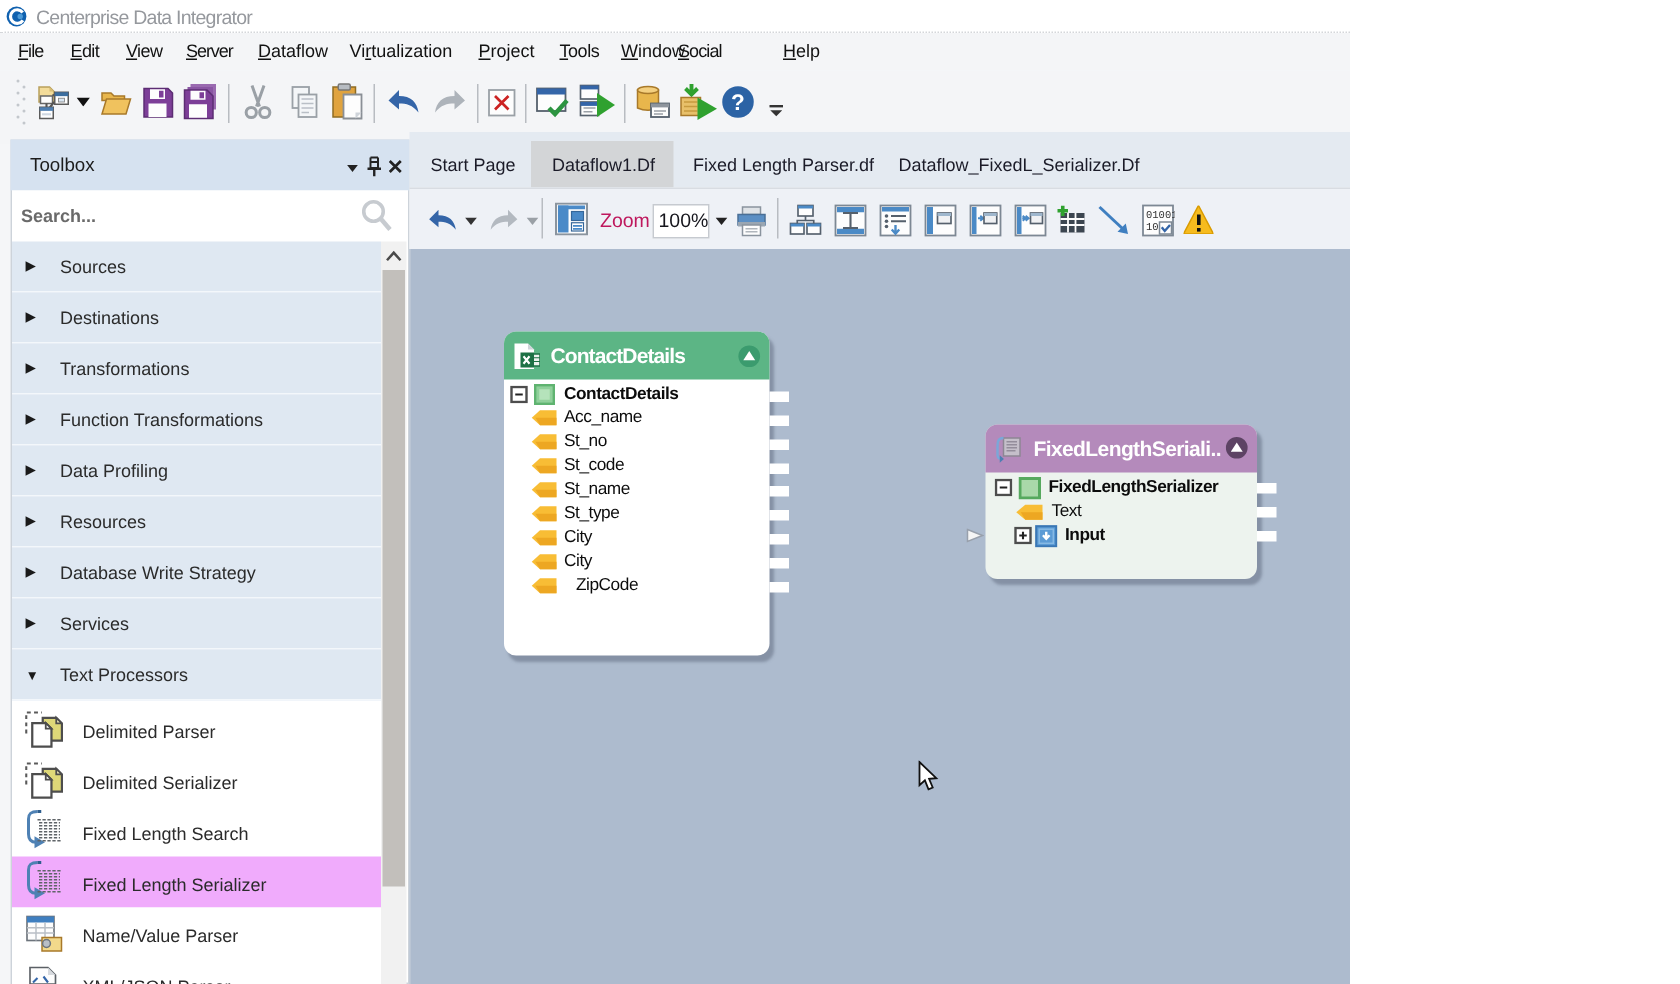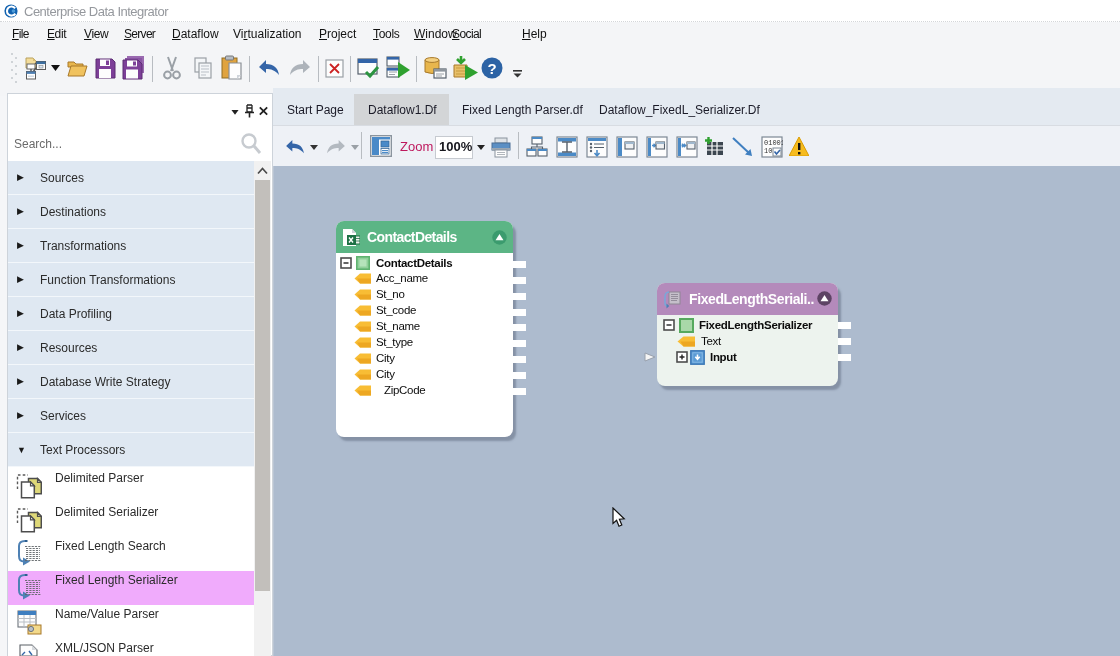--- a/index.html
+++ b/index.html
@@ -1,39 +1,39 @@
 <!DOCTYPE html>
 <html><head>
 <meta charset="utf-8">
 <style>
   html,body{margin:0;padding:0;}
   body{font-family:"Liberation Sans", sans-serif;}
-  #app{position:relative;width:1120px;height:656px;overflow:hidden;background:#f5f6f8;text-align:center;}
+  #app{position:relative;width:900px;height:656px;overflow:hidden;background:#f5f6f8;text-align:center;}
   .abs{position:absolute;}
   
   #titlebar{left:0;top:0;width:1120px;height:22px;background:#ffffff;border-bottom:1px dotted #d4d6d9;box-sizing:border-box;}
   #titletext{left:24px;top:4px;font-size:13px;letter-spacing:-0.5px;color:#95989d;}
   
   #menubar{left:0;top:22px;width:1120px;height:25px;background:#f4f5f7;}
   .menuitem{position:absolute;top:27px;font-size:12px;color:#121212;}
   .menuitem u{text-decoration:underline;}
   
   #toolbar{left:0;top:47px;width:1120px;height:49px;background:#f4f5f7;}
   .tsep{position:absolute;top:56px;width:1px;height:26px;background:#b8bcc1;}
   
   #dock{left:7px;top:93px;width:266px;height:563px;background:#ffffff;border:1px solid #cdd3da;box-sizing:border-box;}
   #dockhead{left:7px;top:93px;width:266px;height:34px;background:#d6e2f0;}
   #dockhead .t{position:absolute;left:13px;top:10px;font-size:12.5px;color:#1c1c1c;}
-  #searchrow{left:8px;top:127px;width:264px;height:34px;background:#ffffff;}
+  #searchrow{left:8px;top:127px;width:264px;height:34px;background:#ffffff;font-weight:bold;}
   #searchrow .t{position:absolute;left:6px;top:10px;font-size:12px;color:#6a6a6a;}
   .cat{position:absolute;left:8px;width:246px;height:34px;background:#dfe8f2;box-sizing:border-box;border-bottom:1px solid #f3f7fb;}
   .cat .tri{position:absolute;left:9px;top:11px;font-size:9px;color:#1a1a1a;}
   .cat .t{position:absolute;left:32px;top:10px;font-size:12px;color:#2b2b2b;}
   .item{position:absolute;left:8px;width:246px;height:34px;background:#ffffff;}
-  .item .t{position:absolute;left:47px;top:2px;font-size:12px;color:#2b2b2b;}
+  .item .t{position:absolute;left:47px;top:12px;font-size:12px;color:#2b2b2b;}
   .item.sel{background:#f0abfc;}
   #lscroll{left:254px;top:161px;width:17px;height:495px;background:#f1f1f1;}
   #lthumb{left:255px;top:180px;width:15px;height:411px;background:#c2bfbb;}
   
   #tabstrip{left:273px;top:88px;width:847px;height:37px;background:#e4eaf1;}
   #activetab{left:354px;top:94px;width:95px;height:31px;background:#d3d5d7;}
   .tab{position:absolute;top:103px;font-size:12px;color:#1b1b28;}
   
   #toolbar2{left:273px;top:125px;width:847px;height:41px;background:#eef1f6;border-top:1px solid #d8dce2;box-sizing:border-box;}
   .t2sep{position:absolute;top:132px;width:1px;height:27px;background:#b8bcc1;}
@@ -196,20 +196,23 @@
       <text x="11" y="16.5" font-family="Liberation Sans" font-size="15" font-weight="bold" fill="#fff" text-anchor="middle">?</text>
     </svg>
 
     <svg class="abs" style="left:512px;top:70px" width="11" height="8" viewBox="0 0 11 8">
       <rect x="1" y="0" width="9" height="1.6" fill="#333"></rect>
       <path d="M1.5 3.5h8L5.5 7.5z" fill="#333"></path>
     </svg>
   </div>
 
   <div id="dock" class="abs"></div>
+  <div id="dockhead" class="abs">
+      <span class="t">Toolbox</span>
+    </div>
   <div id="dockheadicons">
     <svg class="abs" style="left:231px;top:110px" width="8" height="5" viewBox="0 0 10 7">
         <path d="M0 0h10L5 6.5z" fill="#222"></path>
       </svg>
     <svg class="abs" style="left:244px;top:104px" width="11" height="14" viewBox="0 0 11 14">
       <g stroke="#222" stroke-width="1.6" fill="none">
         <path d="M3 1 h5 M3 1 v7 h5 v-7 M8 4 h-5" stroke-width="1.3"></path>
         <path d="M1 8.5 h9 M5.5 8.5 v5"></path>
       </g>
     </svg>
@@ -361,21 +364,21 @@
       <rect x="0.7" y="0.7" width="20.6" height="20.6" fill="#ffffff" stroke="#8a949e" stroke-width="1.4"></rect>
       <rect x="2" y="2" width="18" height="2.5" fill="#4a8ac8"></rect>
       <rect x="2" y="2" width="7" height="18" fill="#4a8ac8"></rect>
       <rect x="11" y="6" width="8" height="6" fill="#4a8ac8" stroke="#35679a" stroke-width="0.8"></rect>
       <rect x="11" y="13.5" width="8" height="5.5" fill="#ffffff" stroke="#35679a" stroke-width="0.8"></rect>
       <rect x="12" y="15" width="6" height="1.2" fill="#4a8ac8"></rect>
       <rect x="12" y="17" width="6" height="1.2" fill="#4a8ac8"></rect>
     </svg>
     <span class="abs" style="left:400px;top:139px;font-size:13px;color:#be185d;">Zoom</span>
     <div class="abs" style="left:435px;top:136px;width:36px;height:21px;background:#fff;border:1px solid #c6cad0;"></div>
-    <span class="abs" style="left:439px;top:139px;font-size:13px;color:#16161d;font-weight:bold;">100%</span>
+    <span class="abs" style="left:439px;top:139px;font-size:13px;color:#16161d;">100%</span>
     <svg class="abs" style="left:477px;top:145px" width="8" height="5" viewBox="0 0 8 5">
         <path d="M0 0h8L4 5z" fill="#222"></path>
       </svg>
 
     <svg class="abs" style="left:490px;top:137px" width="22" height="21" viewBox="0 0 22 21">
       <rect x="5" y="1" width="12" height="5" fill="#dfe3e7" stroke="#8a949e" stroke-width="1"></rect>
       <rect x="2" y="6" width="18" height="7" fill="#5b8fc4" stroke="#4a6f96" stroke-width="1"></rect>
       <rect x="2" y="11" width="18" height="3" fill="#9aa6b2"></rect>
       <rect x="5" y="13" width="12" height="7" fill="#fdfdfd" stroke="#8a949e" stroke-width="1"></rect>
       <path d="M7 15.5h8M7 17.5h8" stroke="#b0b6bc" stroke-width="1"></path>

